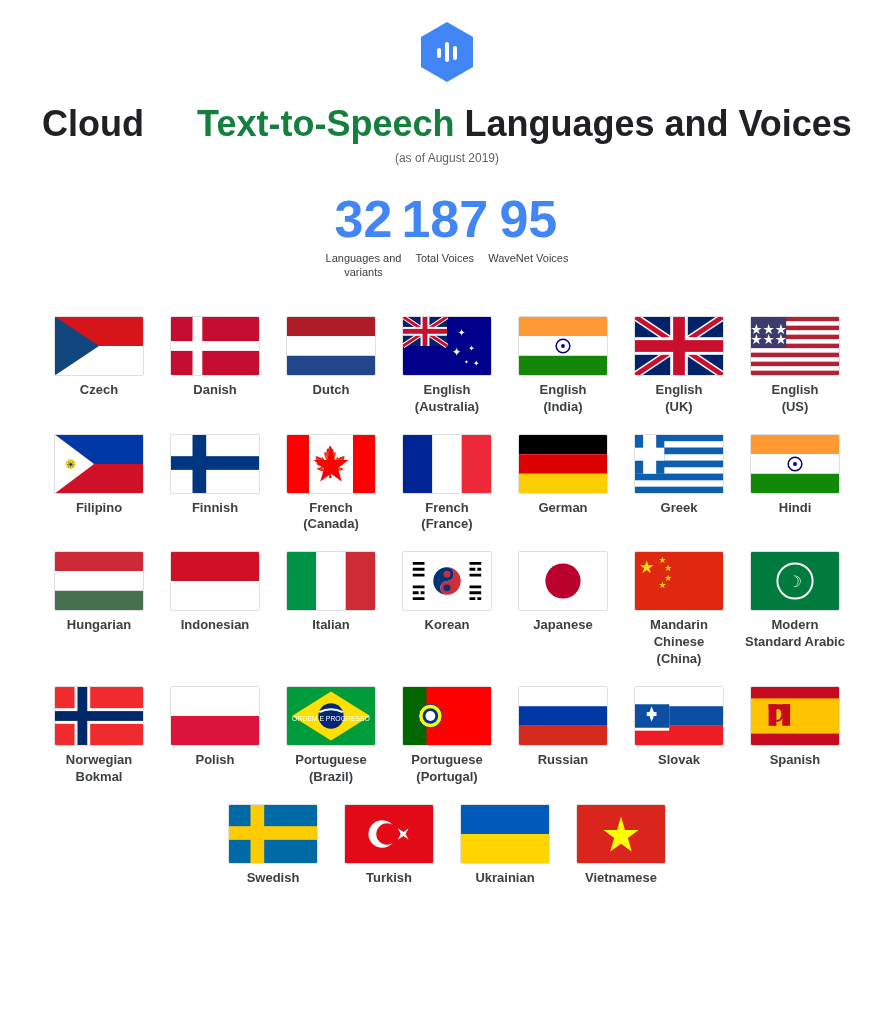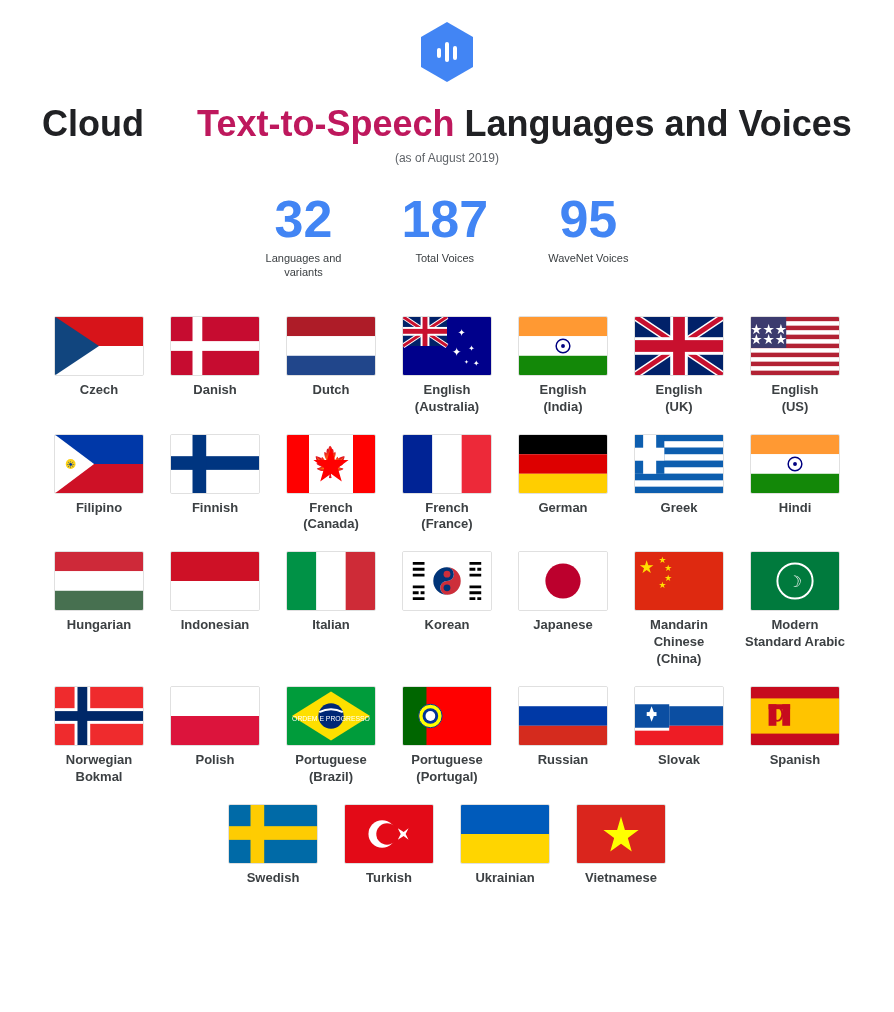--- a/index.html
+++ b/index.html
@@ -24,35 +24,34 @@
     
     .title {
       font-size: 36px;
       font-weight: 700;
       color: #202124;
       text-align: center;
       line-height: 1.2;
       margin-bottom: 6px;
     }
     .title .highlight {
-      color: #be185d;
+      color: #15803d;
       margin-left: 43px;
     }
     .subtitle {
       font-size: 12px;
       color: #5f6368;
       text-align: left;
       margin-bottom: 28px;
     }
 
     
     .stats-row {
       display: flex;
       justify-content: center;
-      gap: 60px;
       margin-bottom: 36px;
     }
     .stat-item {
       text-align: center;
     }
     .stat-number {
       font-size: 52px;
       font-weight: 700;
       color: #4285F4;
       line-height: 1;

